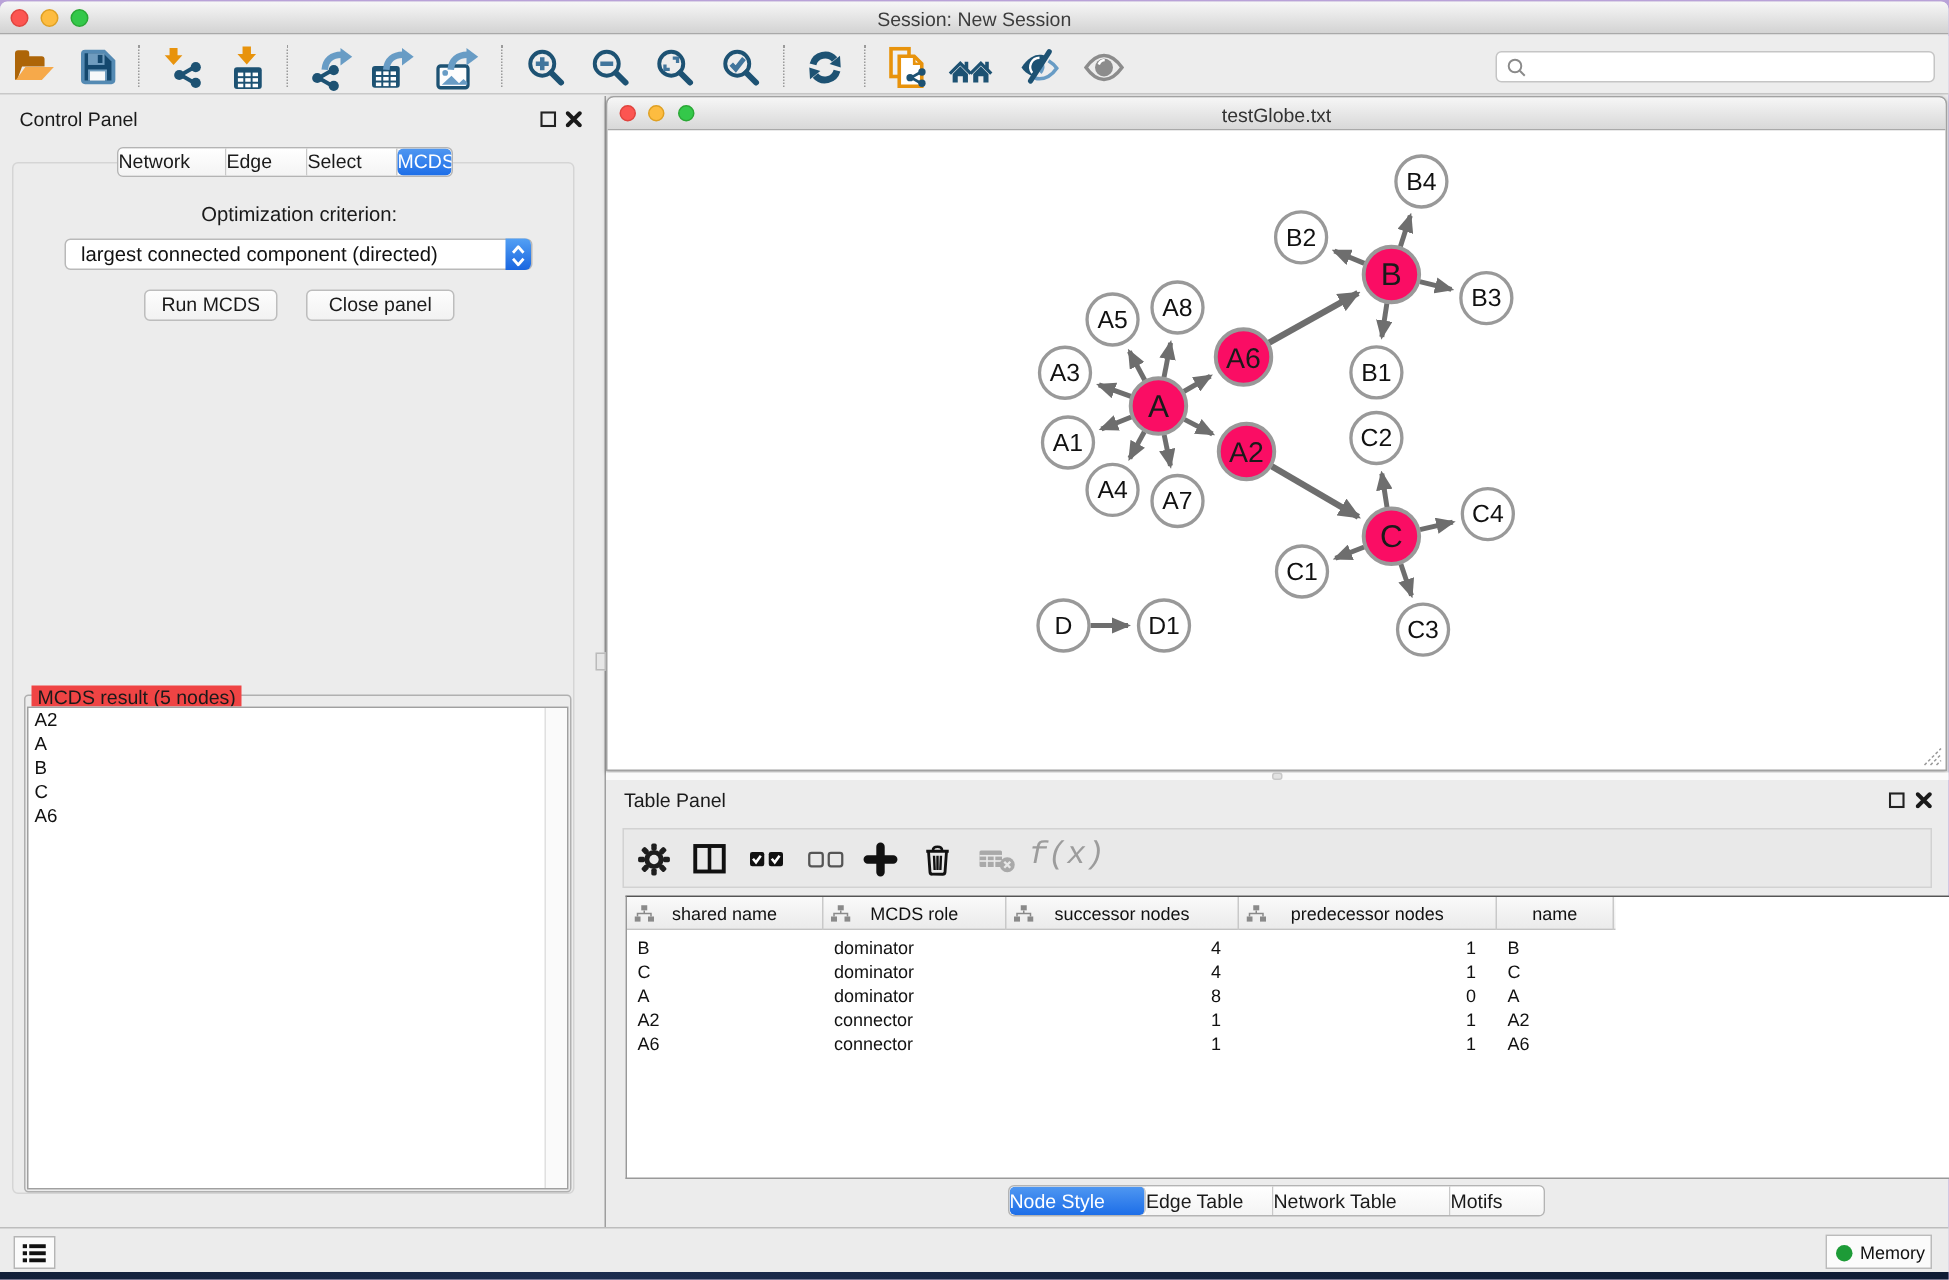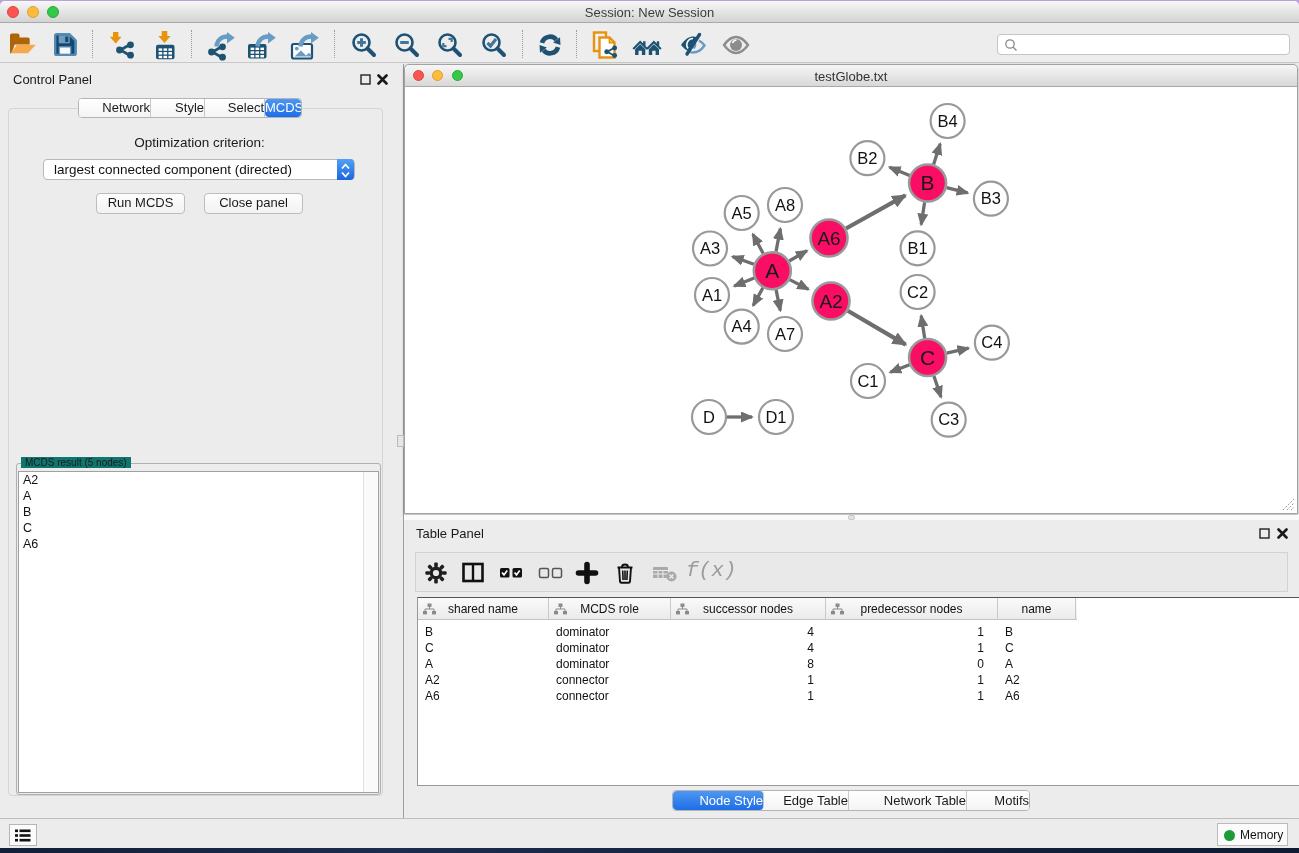--- a/index.html
+++ b/index.html
@@ -14,25 +14,25 @@
 .tsep { position:absolute; top:6px; height:28px; width:0; border-left:1px dotted #9a9a9a; }
 #search { position:absolute; left:997px; top:10px; width:293px; height:21px; background:#fff; border:1px solid #c5c5c5; border-radius:4px; }
 #vdiv { position:absolute; left:403px; top:63px; width:1px; height:754px; background:#9e9e9e; }
 #statusbar { position:absolute; left:0; top:817px; width:100%; height:31px; background:#ececec; border-top:1px solid #bdbdbd; }
 #deskstrip { position:absolute; left:0; top:848px; width:1299px; height:5px; background:linear-gradient(90deg,#121f38,#1c2c4e 30%,#15233f 60%,#0e1b33); }
 .btn { position:absolute; background:linear-gradient(#fdfdfd,#f2f2f2); border:1px solid #bdbdbd; border-radius:4px; font-size:13px; color:#1a1a1a; text-align:center; }
 
 #cp-title { position:absolute; left:13px; top:71px; font-size:13px; color:#1a1a1a; }
 .paneico { position:absolute; }
 .tabs { position:absolute; display:flex; background:#fff; border:1px solid #b4b4b4; border-radius:4px; overflow:hidden; }
-.tabs .tab { font-size:13px; color:#1a1a1a; text-align:right; line-height:18px; border-right:1px solid #c9c9c9; background:linear-gradient(#fff,#f4f4f4); }
+.tabs .tab { font-size:13px; color:#1a1a1a; text-align:left; line-height:18px; border-right:1px solid #c9c9c9; background:linear-gradient(#fff,#f4f4f4); }
 .tabs .tab:last-child { border-right:none; }
 .tabs .sel { background:linear-gradient(#4f97f1,#1d6ee8); color:#fff; border-radius:4px; }
 #mcds-group { position:absolute; left:16px; top:462px; width:365px; height:332px; border:1px solid #b0b0b0; border-radius:3px; }
-#mcds-label { position:absolute; left:21px; top:456px; background:#0f766e; padding:0 4px; font-size:10px; color:#1a1a1a; }
+#mcds-label { position:absolute; left:21px; top:456px; background:#ef4444; padding:0 4px; font-size:13px; color:#1a1a1a; }
 #mcds-list { position:absolute; left:18px; top:470px; width:361px; height:322px; background:#fff; border:1px solid #a0a0a0; }
 #mcds-list div { font-size:12.5px; color:#111; padding-left:4px; height:16px; line-height:16px; }
 #mcds-scroll { position:absolute; left:363px; top:471px; width:15px; height:320px; background:#fafafa; border-left:1px solid #e0e0e0; }
 
 #netwin { position:absolute; left:404px; top:63px; width:894px; height:450px; background:#fff; border:1px solid #a2a2a2; border-radius:5px 5px 0 0; box-shadow:0 1px 3px rgba(0,0,0,0.25); }
 #nw-tb { position:absolute; left:0; top:0; width:100%; height:22px; background:linear-gradient(#f6f6f6,#d8d8d8); border-bottom:1px solid #a9a9a9; border-radius:5px 5px 0 0; }
 #nw-tb .tl { position:absolute; top:4.5px; width:11px; height:11px; border-radius:50%; }
 #nw-title { position:absolute; width:100%; top:4px; text-align:center; font-size:13px; color:#333; }
 
 #tp-title { position:absolute; left:416px; top:525px; font-size:13px; color:#1a1a1a; }
@@ -244,21 +244,21 @@
  <div id="cp-title">Control Panel</div>
  <svg class="paneico" style="left:360px;top:73px;width:11px;height:11px" viewBox="0 0 11 11">
       <rect x="1" y="1" width="9" height="9" fill="none" stroke="#222" stroke-width="1.4"></rect>
     </svg>
  <svg class="paneico" style="left:377px;top:73px;width:11px;height:11px" viewBox="0 0 11 11">
       <path d="M1.5,1.5 L9.5,9.5 M9.5,1.5 L1.5,9.5" stroke="#1a1a1a" stroke-width="2.6" stroke-linecap="round"></path>
     </svg>
  <div class="abs" style="left:8px;top:107px;width:375px;height:688px;border:1px solid #d5d5d5;border-radius:4px"></div>
  <div class="tabs" style="left:78px;top:97px;height:20px">
    <div class="tab" style="width:72px">Network</div>
-   <div class="tab" style="width:54px">Style</div>
+   <div class="tab" style="width:54px">Edge</div>
    <div class="tab" style="width:60px">Select</div>
    <div class="tab sel" style="width:36px">MCDS</div>
  </div>
  <div class="abs" style="left:43px;top:158px;width:312px;height:21px;background:#fff;border:1px solid #b9b9b9;border-radius:4px">
    <div class="abs" style="left:10px;top:2px;font-size:13.5px;color:#111">largest connected component (directed)</div>
    <div class="abs" style="right:0;top:-1px;width:17px;height:21px;background:linear-gradient(#53a0f4,#1a66e0);border-radius:0 4px 4px 0"></div>
    <svg class="abs" style="right:3px;top:3px;width:11px;height:15px" viewBox="0 0 11 15">
         <path d="M2,5.5 L5.5,1.5 L9,5.5" fill="none" stroke="#fff" stroke-width="1.8" stroke-linejoin="round"></path>
         <path d="M2,9.5 L5.5,13.5 L9,9.5" fill="none" stroke="#fff" stroke-width="1.8" stroke-linejoin="round"></path>
       </svg>

